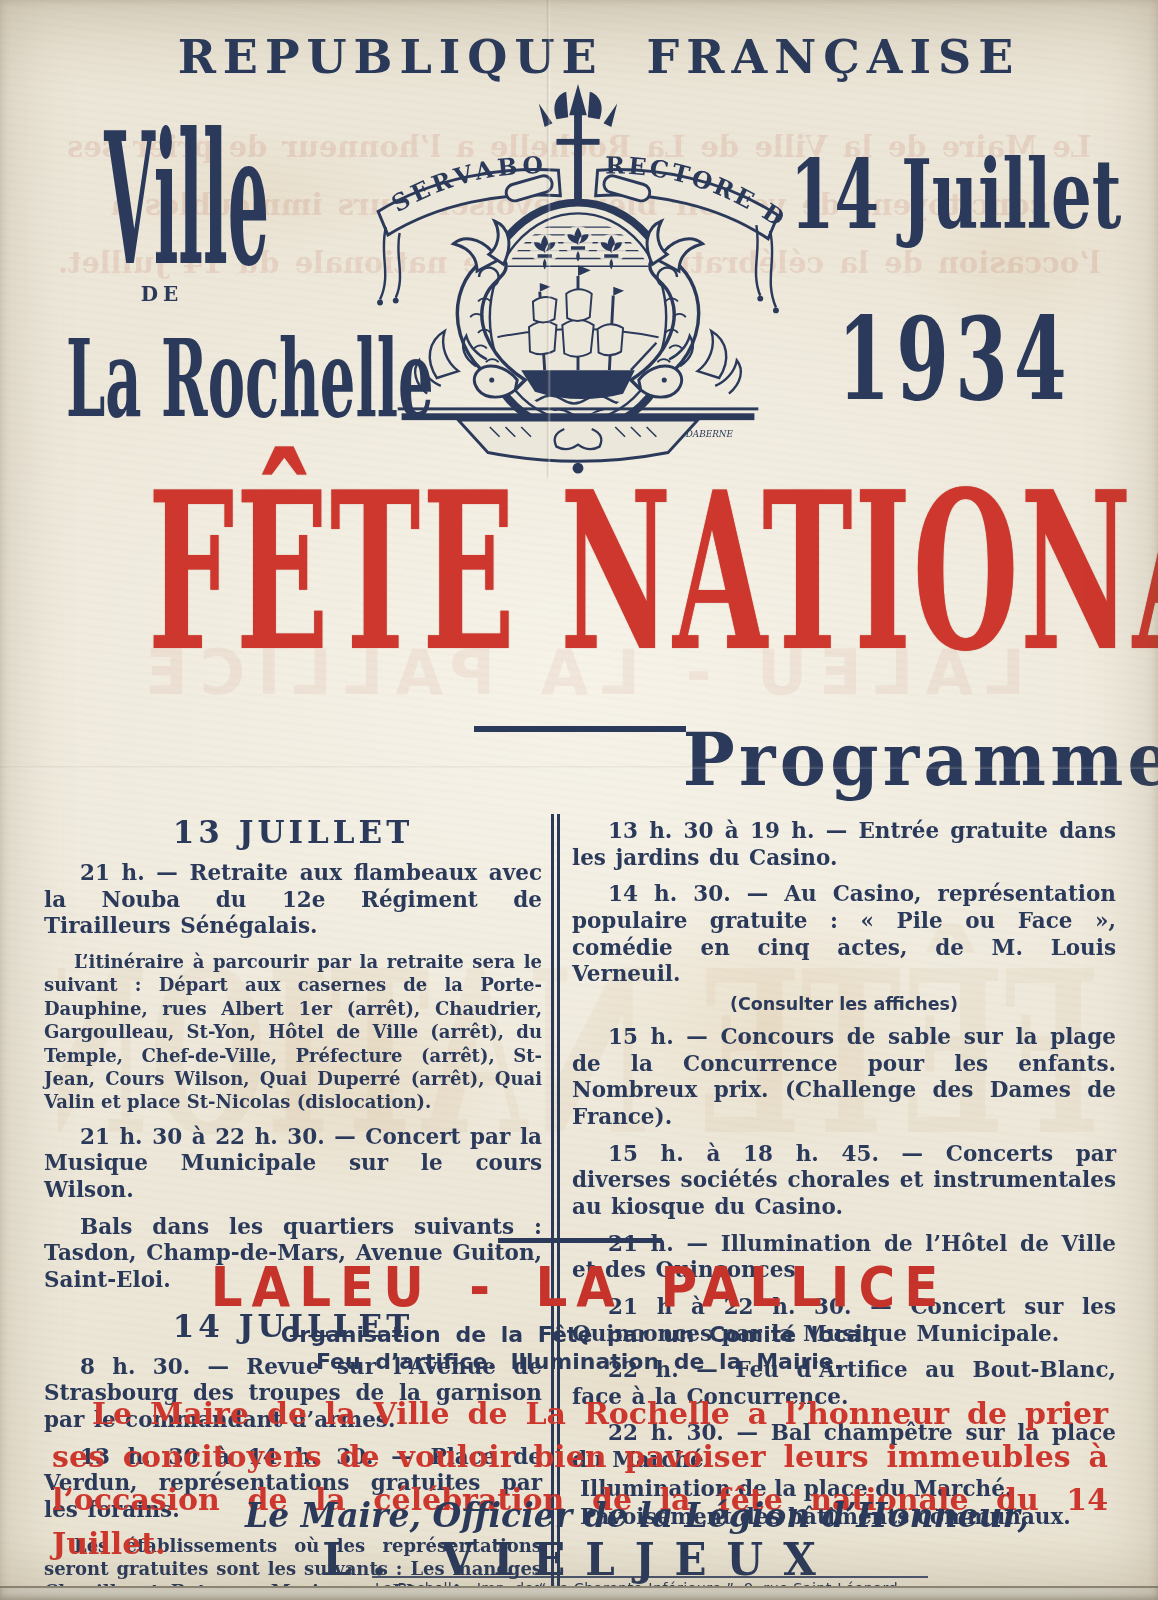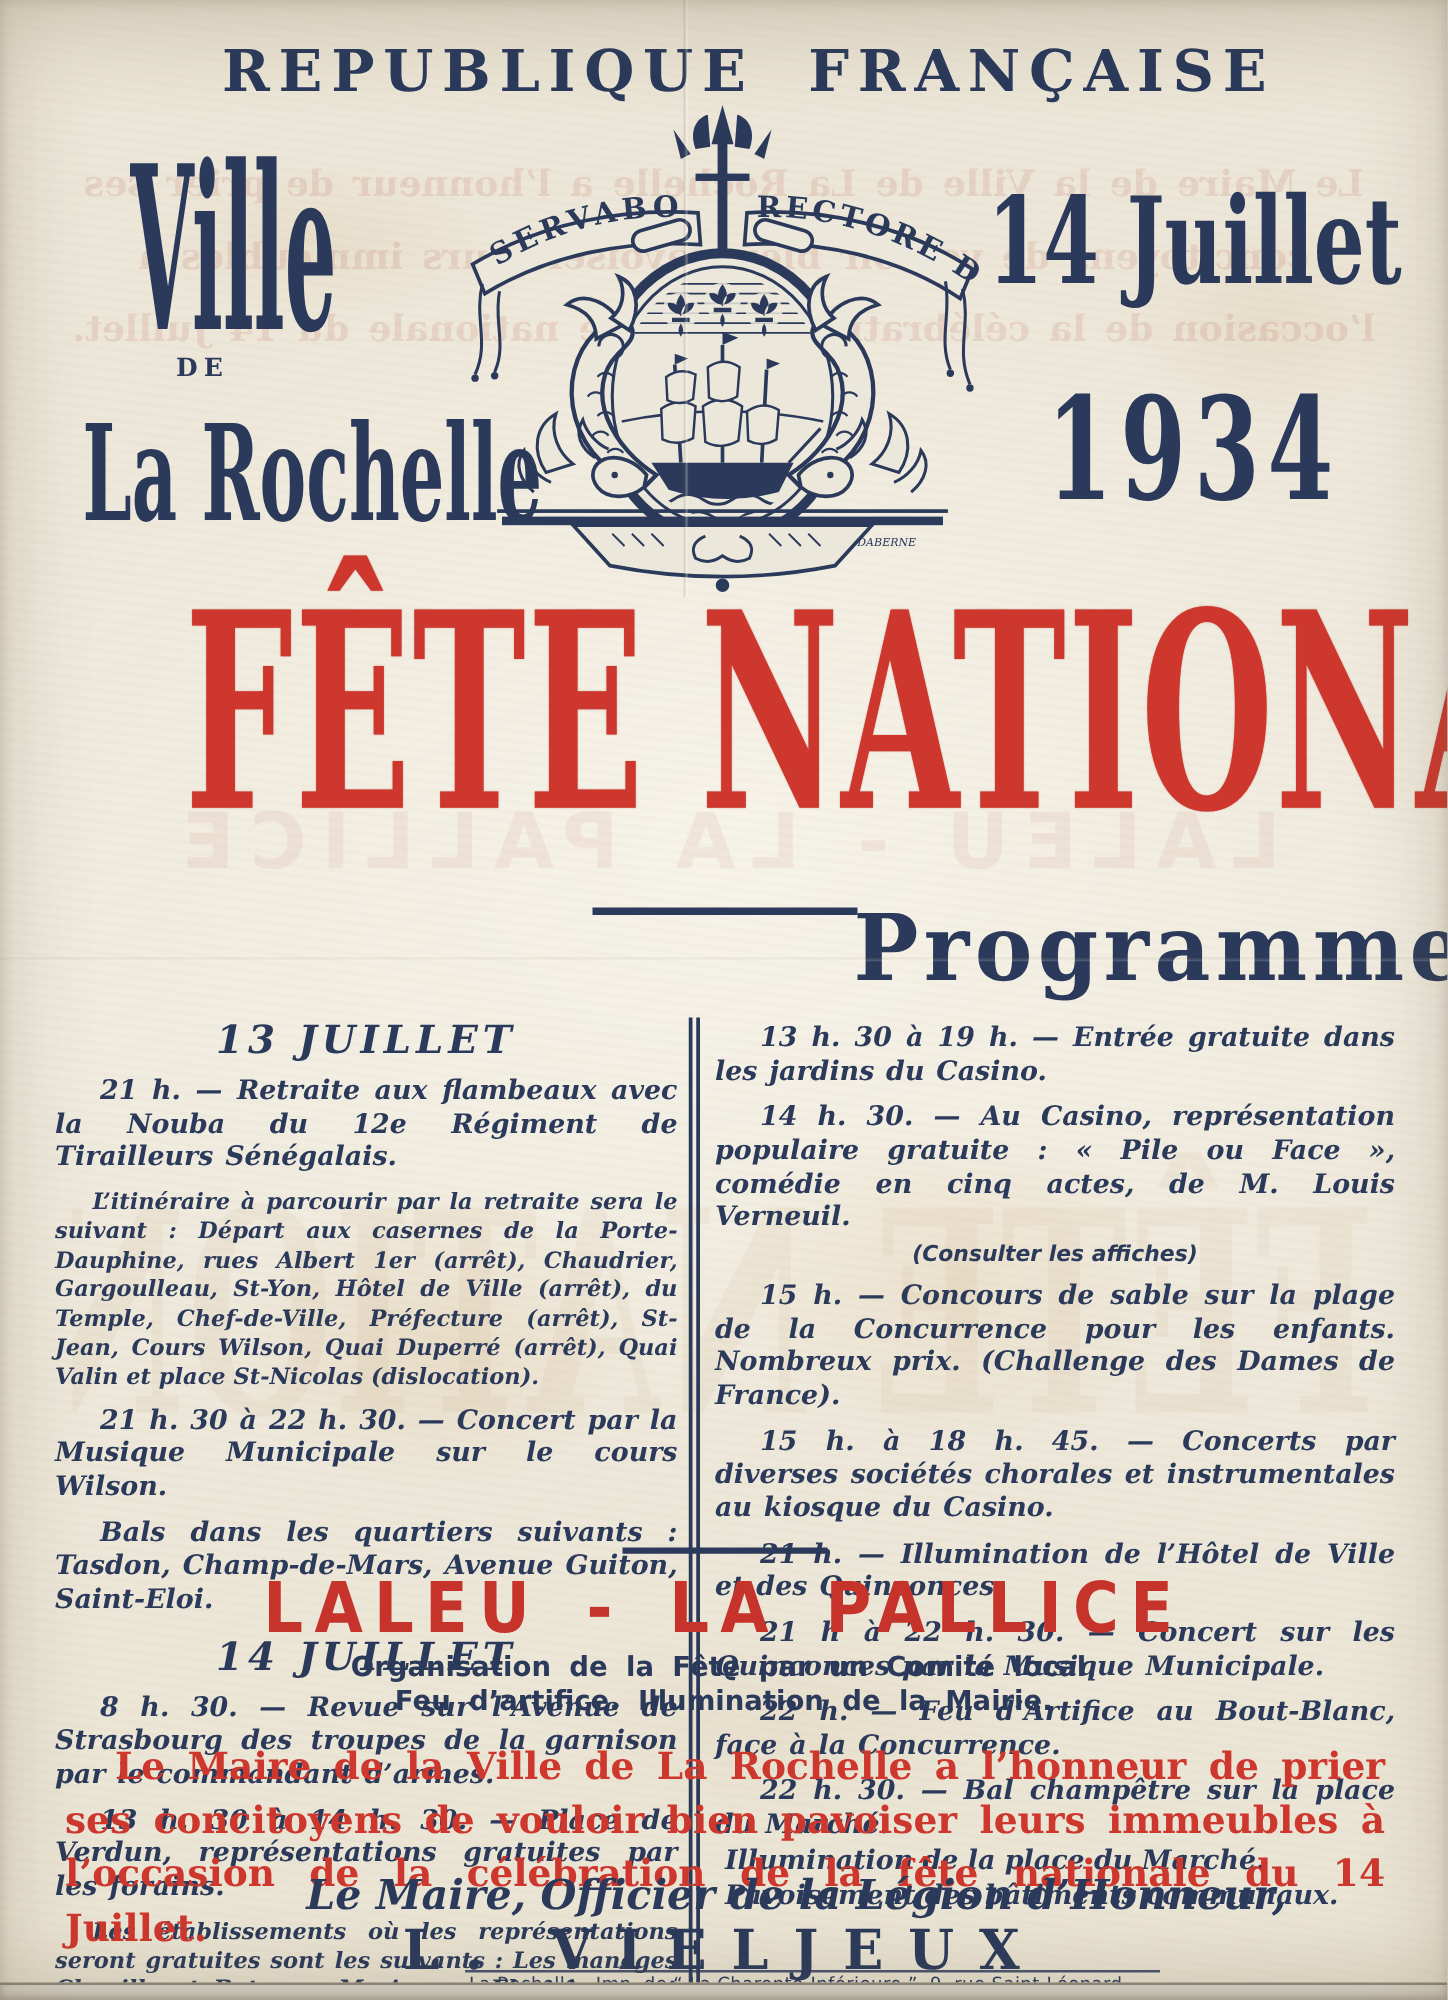--- a/index.html
+++ b/index.html
@@ -62,21 +62,21 @@
 
   .rule1{left:474px;top:726px;width:212px;height:6px;background:#2b3a5a;}
   .programme{left:0;right:0;top:716px;text-align:right;}
   .programme .sc{font-size:64px;letter-spacing:4px;transform:scale(1.08,1.15);}
 
   
   .program{left:44px;top:814px;width:1072px;display:flex;align-items:stretch;}
   .col-left{width:498px;}
   .col-right{flex:1;}
   .col-div{width:9px;border-left:3px solid #2b3a5a;border-right:3px solid #2b3a5a;margin:0 12px 0 9px;}
-  .pl{color:#2b3a5a;font-style:italic;}
+  .pl{color:#2b3a5a;}
   .pl.day{text-align:center;font-weight:bold;font-size:31px;letter-spacing:4px;margin:14px 0 2px;}
   .pl.entry{font-weight:bold;font-size:21.5px;line-height:1.24;text-align:justify;text-indent:36px;margin-top:10px;word-spacing:2px;}
   .pl.small{font-weight:bold;font-size:18px;line-height:1.3;text-align:justify;text-indent:30px;margin-top:10px;}
   .pl.note{font-weight:bold;font-size:19px;text-align:center;margin-top:6px;font-family:"DejaVu Sans","Liberation Sans",sans-serif;font-size:17.5px;}
   .pl.plain{font-weight:bold;font-size:21.5px;line-height:1.24;text-indent:36px;margin-top:4px;}
   .pl.cont{font-weight:bold;font-size:21.5px;line-height:1.24;text-indent:8px;margin-top:2px;}
   .col-left .pl.day:first-child{margin-top:0;}
   .col-right .pl.entry:first-child{margin-top:4px;}
 
   

